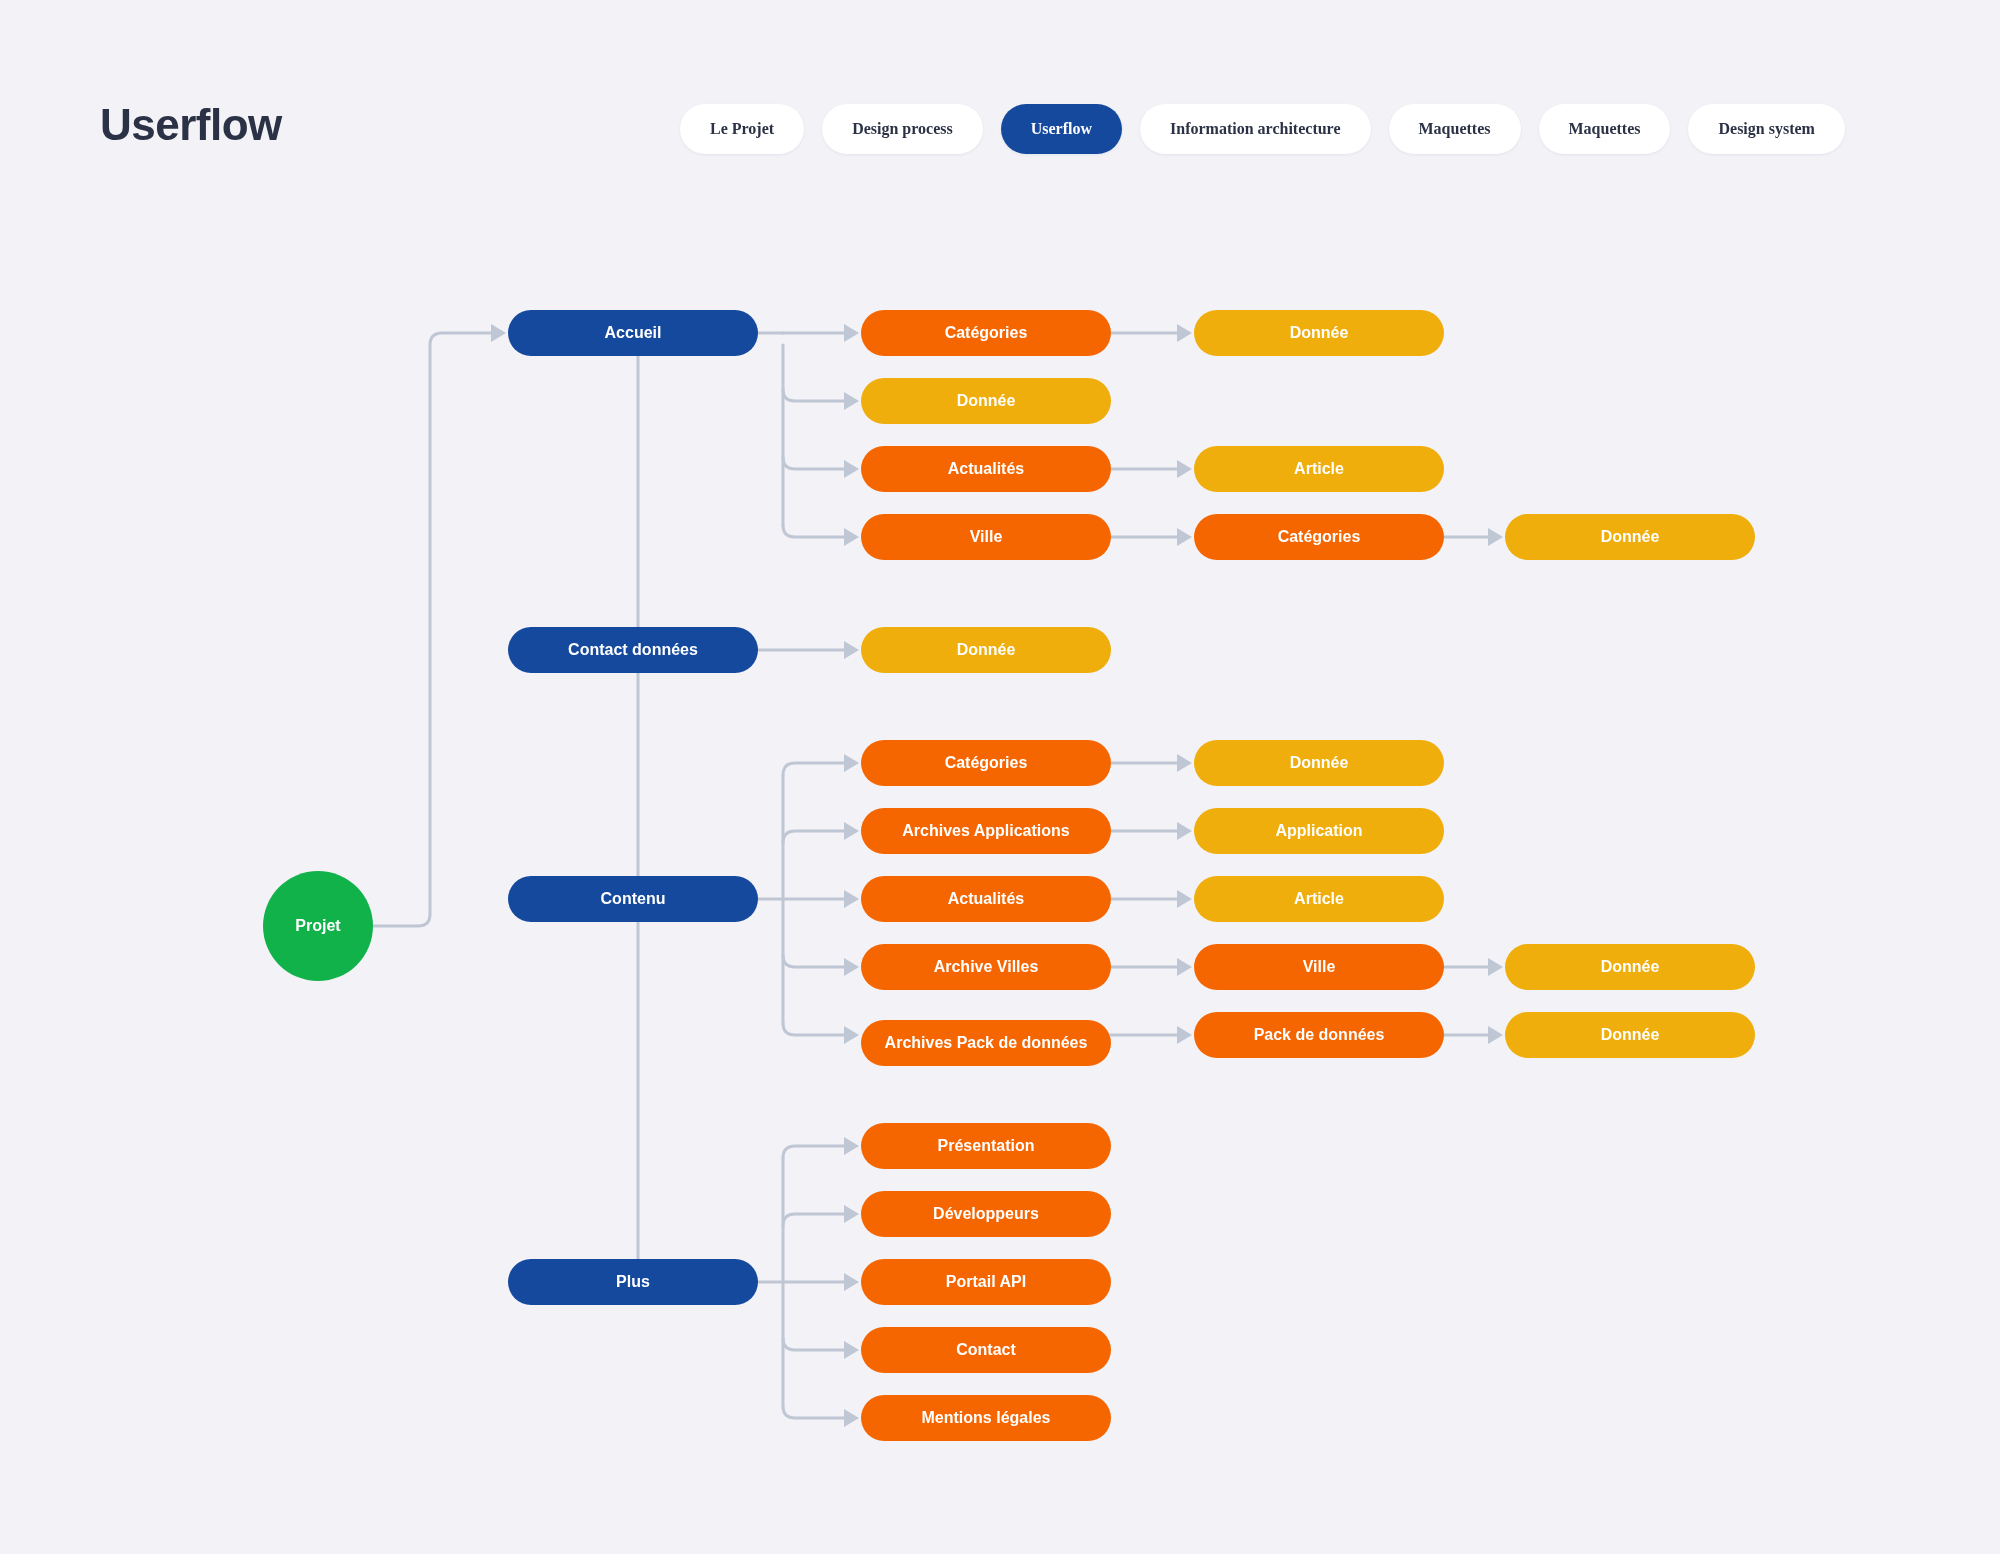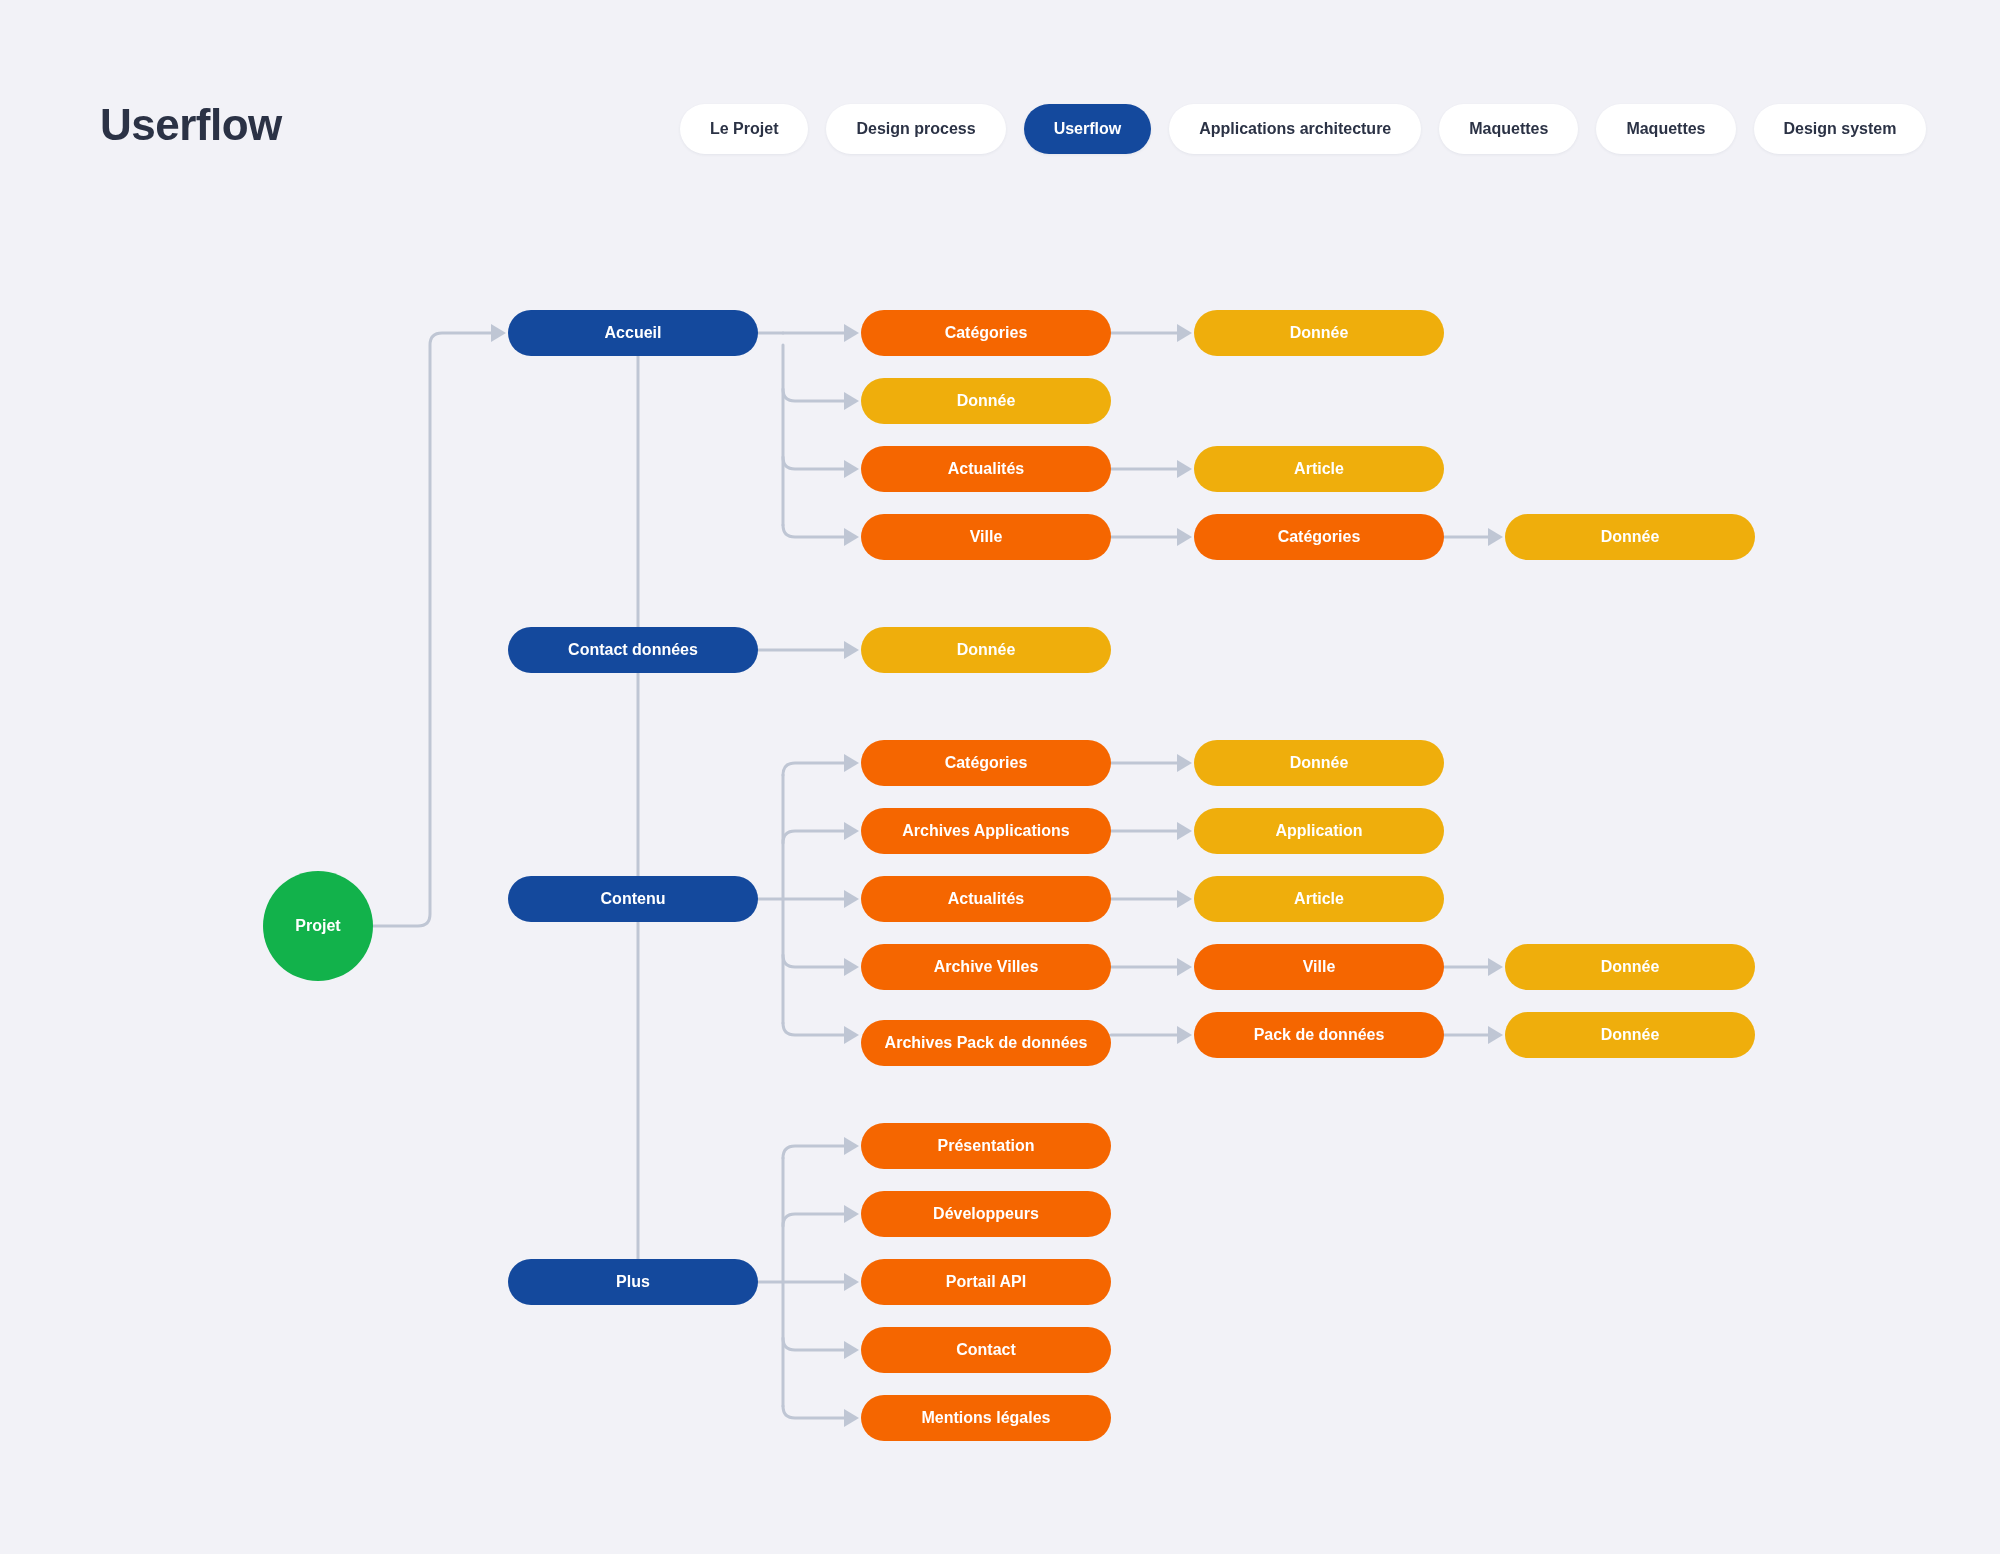--- a/index.html
+++ b/index.html
@@ -22,21 +22,21 @@
     display:flex; align-items:center; gap:18px;
   }
   .nav-pill {
     background:#ffffff; color:#2b3245;
     font-size:16px; font-weight:bold;
     border-radius:28px;
     padding:16px 30px;
     white-space:nowrap;
     box-shadow:0 1px 3px rgba(40,50,80,0.07);
     cursor:pointer; border:none;
-    font-family:Liberation Sans, sans-serif;
+    font-family:Liberation Serif, serif;
   }
   .nav-pill.active { background:#14499d; color:#ffffff; }
 
   
   #canvas { position:absolute; left:0; top:4px; width:2000px; height:1554px; }
   #wires { position:absolute; left:0; top:0; width:2000px; height:1554px; }
 
   .node {
     position:absolute;
     display:flex; align-items:center; justify-content:center;
@@ -60,21 +60,21 @@
 <body>
 
 <div id="root">
 
   <div id="page-title">Userflow</div>
 
   <div id="navbar">
       <button class="nav-pill">Le Projet</button>
       <button class="nav-pill">Design process</button>
       <button class="nav-pill active">Userflow</button>
-      <button class="nav-pill">Applications architecture</button>
+      <button class="nav-pill">Information architecture</button>
       <button class="nav-pill">Maquettes</button>
       <button class="nav-pill">Maquettes</button>
       <button class="nav-pill">Design system</button>
     </div>
 
   <div id="canvas">
     <svg id="wires" viewBox="0 0 2000 1554" xmlns="http://www.w3.org/2000/svg">
         <path d="M 638 352 L 638 1255" fill="none" stroke="#bfc6d4" stroke-width="3" stroke-linecap="round"></path>
         <path d="M 373 922 L 418 922 Q 430 922 430 910 L 430 341 Q 430 329 442 329 L 492 329" fill="none" stroke="#bfc6d4" stroke-width="3" stroke-linecap="round"></path>
         <polygon points="491,320 506,329 491,338" fill="#bfc6d4"></polygon>

